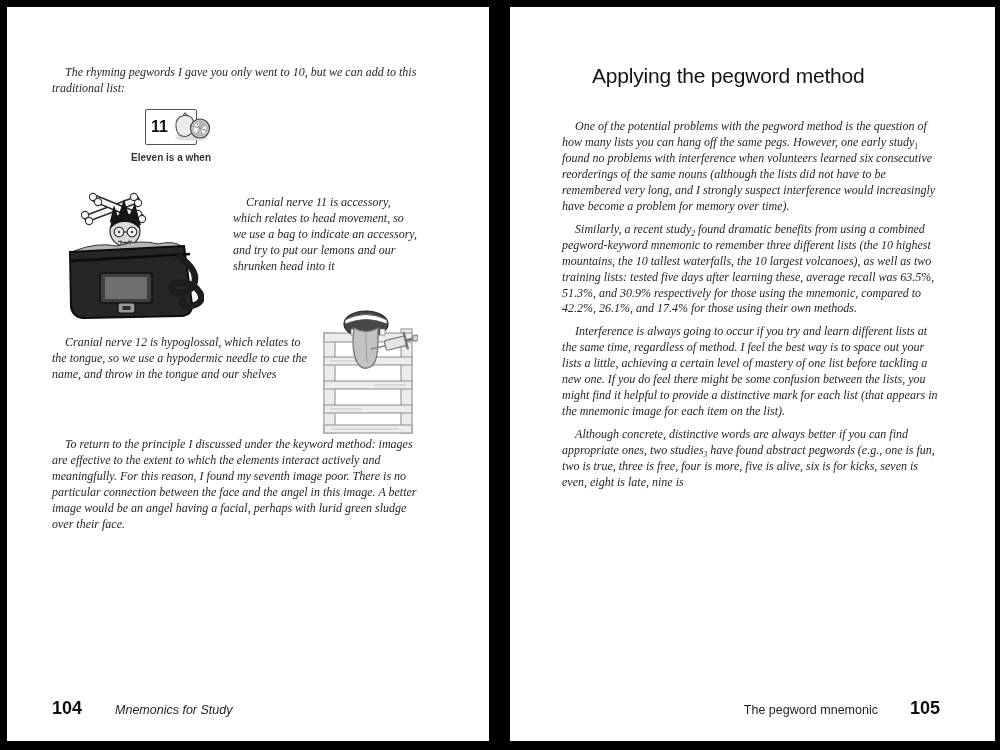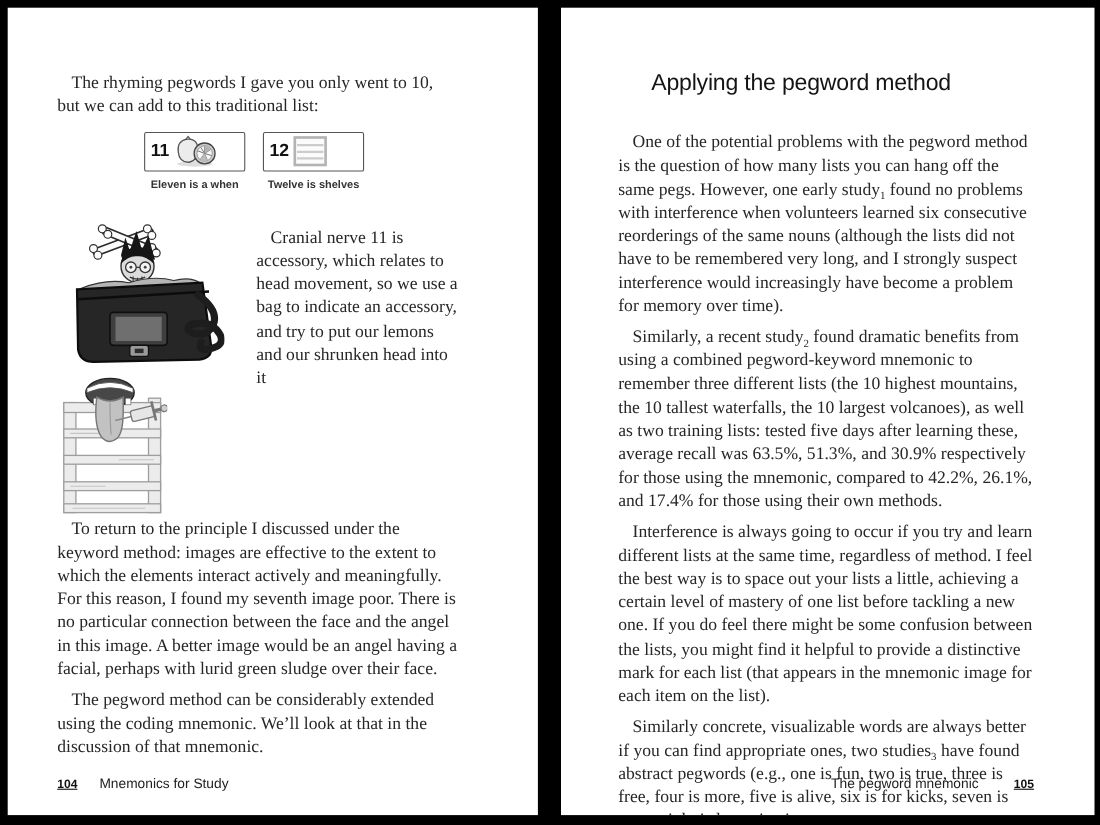--- a/index.html
+++ b/index.html
@@ -7,29 +7,29 @@
   .frame {
     position:relative; width:1000px; height:750px; background:#000;
     display:flex; padding:7px 5px 9px 7px; gap:7px;
   }
   .page { background:#ffffff; height:734px; position:relative; overflow:hidden; }
   .page-left  { width:489px; padding:58px 71px 0 45px; }
   .page-right { width:492px; padding:56px 55px 2px 52px; }
 
   .body {
     font-family:"Liberation Serif","DejaVu Serif",serif;
-    font-size:16px; line-height:1.33; color:#262626;
+    font-size:12px; line-height:1.33; color:#262626;font-style:italic;
   }
   .indent { text-indent:13px; }
 
   
   .pegrow { display:flex; gap:16px; margin:12px 0 0 79px; }
   .peg { display:flex; flex-direction:column; align-items:center; }
   .pegbox {
-    width:92px; height:36px; border:1.6px solid #555; border-radius:2px;
+    width:52px; height:36px; border:1.6px solid #555; border-radius:2px;
     background:#fff; display:flex; align-items:center; padding:2px 3px 2px 5px;
   }
   .pegnum {
     font-family:"Liberation Sans","DejaVu Sans",sans-serif;
     font-weight:700; font-size:16px; color:#111; margin-right:3px;
   }
   .pegcap {
     font-family:"Liberation Sans","DejaVu Sans",sans-serif;
     font-weight:700; font-size:10px; color:#333; margin-top:7px; white-space:nowrap;
   }
@@ -51,23 +51,23 @@
   .sub { vertical-align:sub; font-size:0.62em; line-height:0; }
 
   
   .footer {
     position:absolute; bottom:22px;
     font-family:"Liberation Sans","DejaVu Sans",sans-serif;
     display:flex; align-items:baseline;
   }
   .footer-left  { left:45px; }
   .footer-right { right:55px; }
-  .pagenum { font-weight:700; font-size:11px; color:#0f0f0f;text-decoration:underline; }
+  .pagenum { font-weight:700; font-size:18px; color:#0f0f0f; }
   .foot-title { font-size:12.5px; color:#1d1d1d; }
-  .footer-left .foot-title { margin-left:20px; }
+  .footer-left .foot-title { margin-left:33px;font-style:italic; }
   .footer-right .pagenum { margin-left:32px; }
 
   .spine { width:7px; background:#000; height:734px; }
 
   .watermark {
     position:absolute; font-family:"Liberation Serif","DejaVu Serif",serif;
     font-weight:700; color:rgba(0,0,0,0.02);
     -webkit-text-stroke:2px rgba(0,0,0,0.045);
     pointer-events:none; user-select:none; z-index:0; line-height:1;
   }
@@ -119,34 +119,20 @@
                   <line x1="29" y1="16.5" x2="25.5" y2="10.8"></line>
                 </g>
                 <path d="M29,16.5 L29,10 A6.8,6.8 0 0 1 34.5,13 Z" fill="#b3b3b3"></path>
                 <path d="M29,16.5 L31.5,22.8 A6.8,6.8 0 0 1 25,22.2 Z" fill="#bcbcbc"></path>
               </svg>
             </span>
           </div>
           <div class="pegcap">Eleven is a when</div>
         </div>
 
-        <div class="peg">
-          <div class="pegbox">
-            <span class="pegnum">12</span>
-            <span>
-              <svg width="32" height="29" viewBox="0 0 32 29">
-                <rect x="2" y="2" width="28" height="25" fill="#fbfbfb" stroke="#b3b3b3" stroke-width="2.4"></rect>
-                <line x1="4" y1="9" x2="28" y2="9" stroke="#cccccc" stroke-width="2"></line>
-                <line x1="4" y1="15" x2="28" y2="15" stroke="#cccccc" stroke-width="2"></line>
-                <line x1="4" y1="21" x2="28" y2="21" stroke="#cccccc" stroke-width="2"></line>
-              </svg>
-            </span>
-          </div>
-          <div class="pegcap">Twelve is shelves</div>
-        </div>
       </div>
 
       <div class="row row-cn11">
         <span>
           <svg width="152" height="132" viewBox="0 0 152 132">
 
             <g>
               <line x1="36" y1="29" x2="84" y2="11" stroke="#2b2b2b" stroke-width="8" stroke-linecap="round"></line>
               <line x1="36" y1="29" x2="84" y2="11" stroke="#fafafa" stroke-width="5" stroke-linecap="round"></line>
               <line x1="44" y1="10" x2="88" y2="28" stroke="#2b2b2b" stroke-width="8" stroke-linecap="round"></line>
@@ -186,20 +172,21 @@
             <rect x="66" y="114" width="17" height="10" rx="2" fill="#9a9a9a" stroke="#101010" stroke-width="1.2"></rect>
             <rect x="70.5" y="117" width="8" height="4" fill="#2c2c2c"></rect>
 
             <path d="M128,68 Q147,82 142,95 Q137,106 124,103 Q115,100 122,95 Q140,90 148,104 Q153,114 139,117 Q127,120 131,111" fill="none" stroke="#1d1d1d" stroke-width="6.5" stroke-linecap="round"></path>
           </svg>
         </span>
         <p class="body indent cn11-text">Cranial nerve 11 is accessory, which relates to head movement, so we use a bag to indicate an accessory, and try to put our lemons and our shrunken head into it</p>
       </div>
 
       <div class="row row-cn12">
+        <p class="body indent cn12-text">Cranial nerve 12 is hypoglossal, which relates to the tongue, so we use a hypodermic needle to cue the name, and throw in the tongue and our shelves</p>
         <span>
           <svg width="100" height="128" viewBox="0 0 100 128">
             <g fill="#ececec" stroke="#9e9e9e" stroke-width="1.2">
               <rect x="6" y="24" width="11" height="100"></rect>
               <rect x="83" y="20" width="11" height="104"></rect>
               <rect x="6" y="24" width="88" height="9"></rect>
               <rect x="6" y="48" width="88" height="8"></rect>
               <rect x="6" y="72" width="88" height="8"></rect>
               <rect x="6" y="96" width="88" height="8"></rect>
               <rect x="6" y="116" width="88" height="8"></rect>
@@ -227,21 +214,20 @@
               <rect x="67" y="29" width="21" height="10" rx="2" fill="#e6e6e6" stroke="#777" stroke-width="1.2"></rect>
               <line x1="88" y1="25" x2="88" y2="43" stroke="#777" stroke-width="2.4"></line>
               <line x1="88" y1="34" x2="97" y2="34" stroke="#777" stroke-width="3"></line>
               <circle cx="98" cy="34" r="3" fill="#cfcfcf" stroke="#777" stroke-width="1"></circle>
             </g>
           </svg>
         </span>
       </div>
 
       <p class="body indent para-principle">To return to the principle I discussed under the keyword method: images are effective to the extent to which the elements interact actively and meaningfully. For this reason, I found my seventh image poor. There is no particular connection between the face and the angel in this image. A better image would be an angel having a facial, perhaps with lurid green sludge over their face.</p>
-      <p class="body indent para-extended">The pegword method can be considerably extended using the coding mnemonic. We’ll look at that in the discussion of that mnemonic.</p>
     </div>
 
     <div class="footer footer-left">
       <span class="pagenum">104</span>
       <span class="foot-title">Mnemonics for Study</span>
     </div>
   </section>
 
   <div class="spine"></div>
 
@@ -249,21 +235,21 @@
     <div class="content">
       <h1 class="heading">Applying the pegword method</h1>
 
       <p class="body indent rp"><span>One of the potential problems with the pegword method is the question of how many lists you can hang off the same pegs. However, one early study</span><span class="sub">1</span><span> found no problems with interference when volunteers learned six consecutive reorderings of the same nouns (although the lists did not have to be remembered very long, and I strongly suspect interference would increasingly have become a problem for memory over time).</span></p>
 
       <p class="body indent rp"><span>Similarly, a recent study</span><span class="sub">2</span><span> found dramatic benefits from using a combined pegword-keyword mnemonic to remember three different lists (the 10 highest mountains, the 10 tallest waterfalls, the 10 largest volcanoes), as well as two training lists: tested five days after learning these, average recall was 63.5%, 51.3%, and 30.9% respectively for those using the mnemonic, compared to 42.2%, 26.1%, and 17.4% for those using their own methods.</span></p>
 
 
       <p class="body indent rp"><span>Interference is always going to occur if you try and learn different lists at the same time, regardless of method. I feel the best way is to space out your lists a little, achieving a certain level of mastery of one list before tackling a new one. If you do feel there might be some confusion between the lists, you might find it helpful to provide a distinctive mark for each list (that appears in the mnemonic image for each item on the list).</span><span class="sub"></span><span></span></p>
 
-      <p class="body indent rp"><span>Similarly concrete, visualizable words are always better if you can find appropriate ones, two studies</span><span class="sub">3</span><span> have found abstract pegwords (e.g., one is fun, two is true, three is free, four is more, five is alive, six is for kicks, seven is even, eight is late, nine is</span></p>
+      <p class="body indent rp"><span>Although concrete, distinctive words are always better if you can find appropriate ones, two studies</span><span class="sub">3</span><span> have found abstract pegwords (e.g., one is fun, two is true, three is free, four is more, five is alive, six is for kicks, seven is even, eight is late, nine is</span></p>
     </div>
 
     <div class="footer footer-right">
       <span class="foot-title">The pegword mnemonic</span>
       <span class="pagenum">105</span>
     </div>
   </section>
 
 </div>
 

